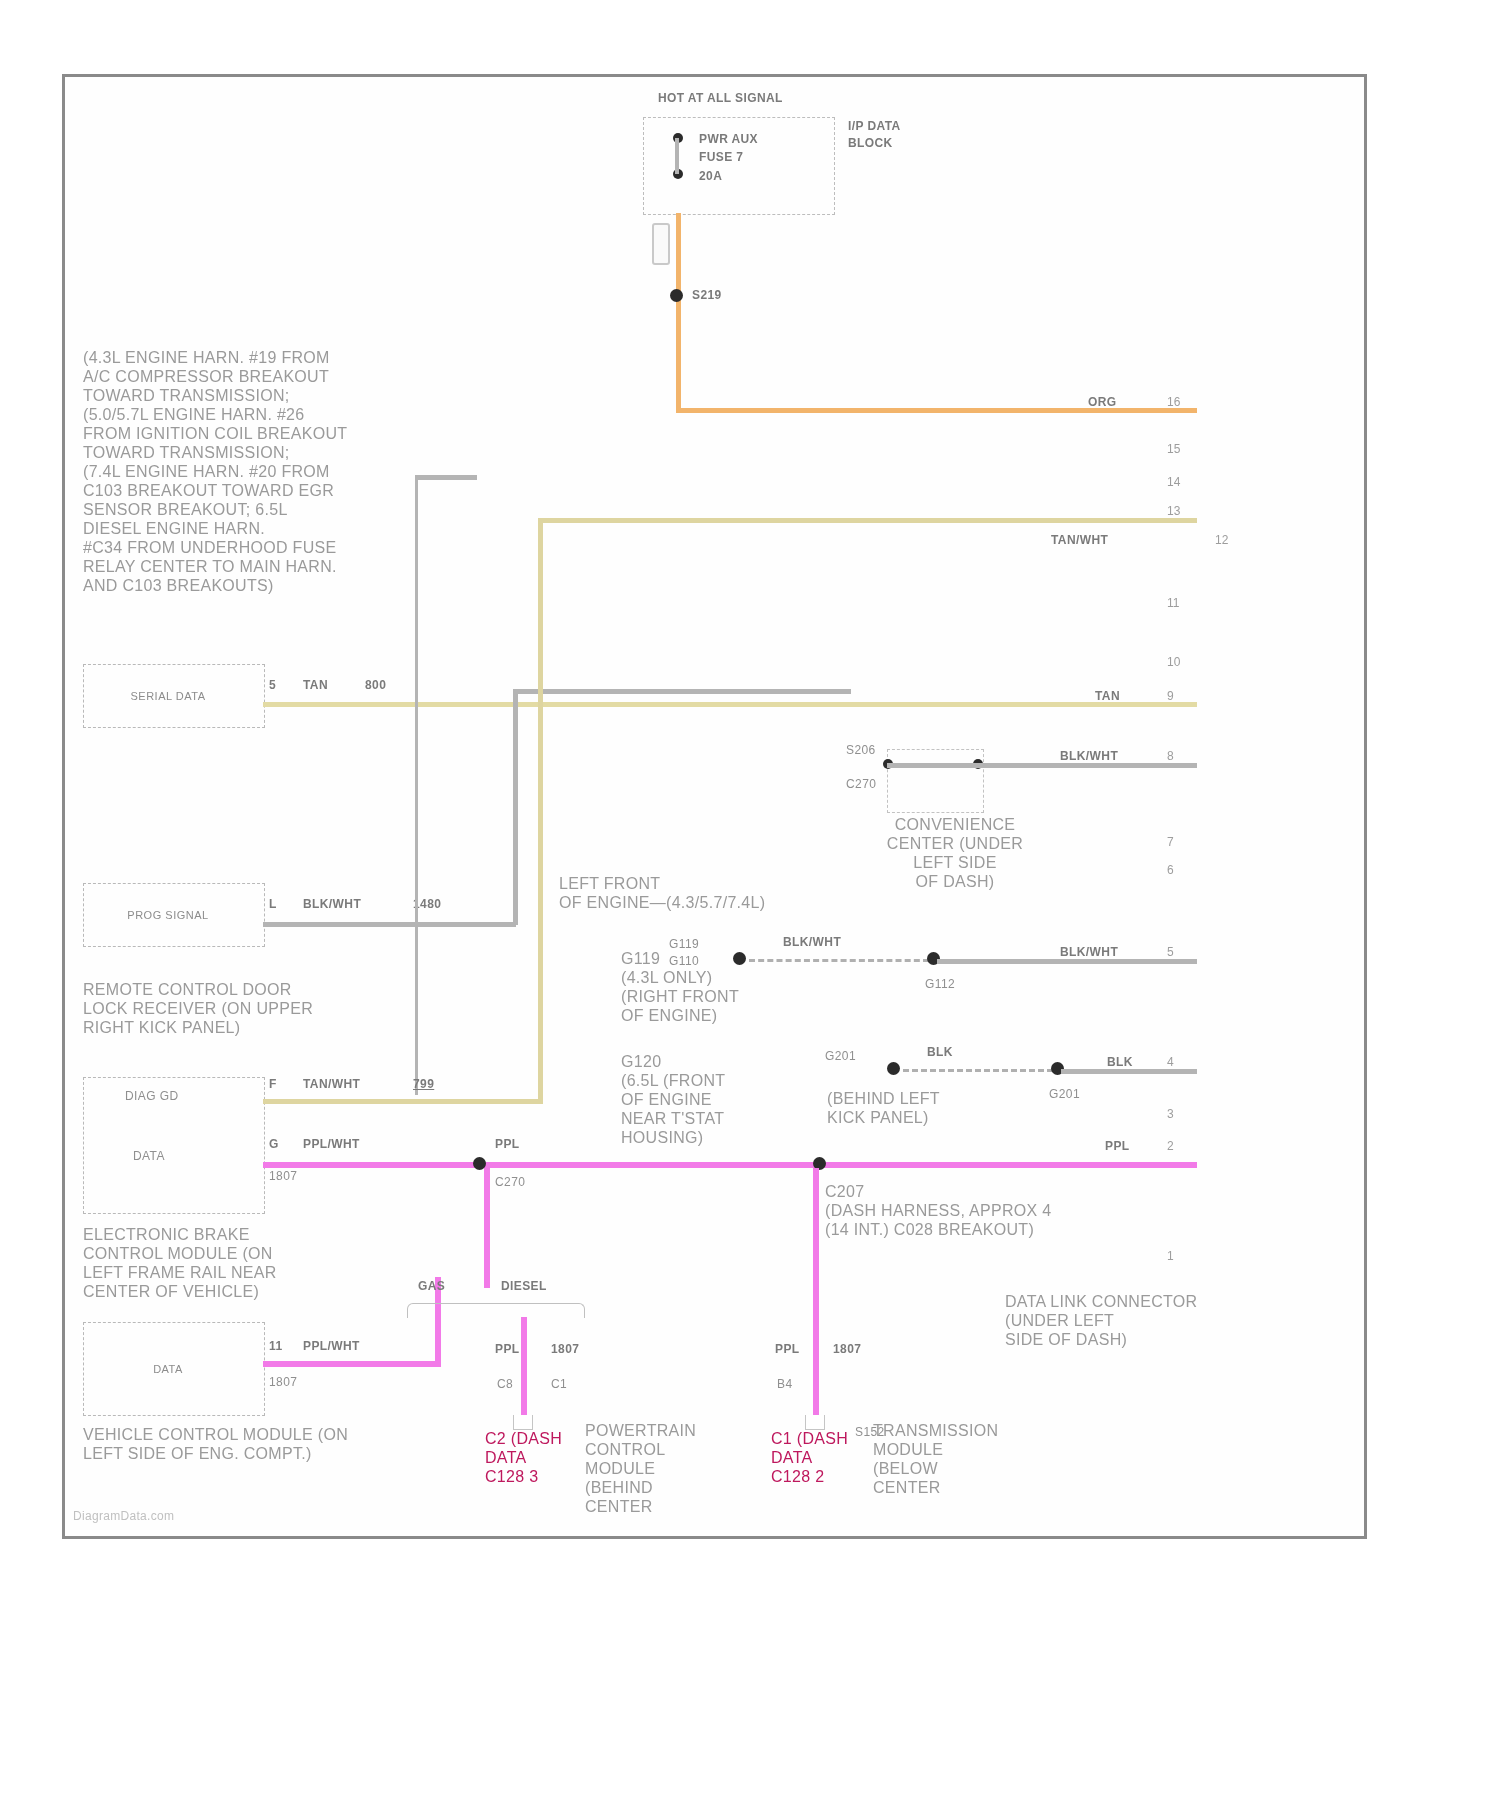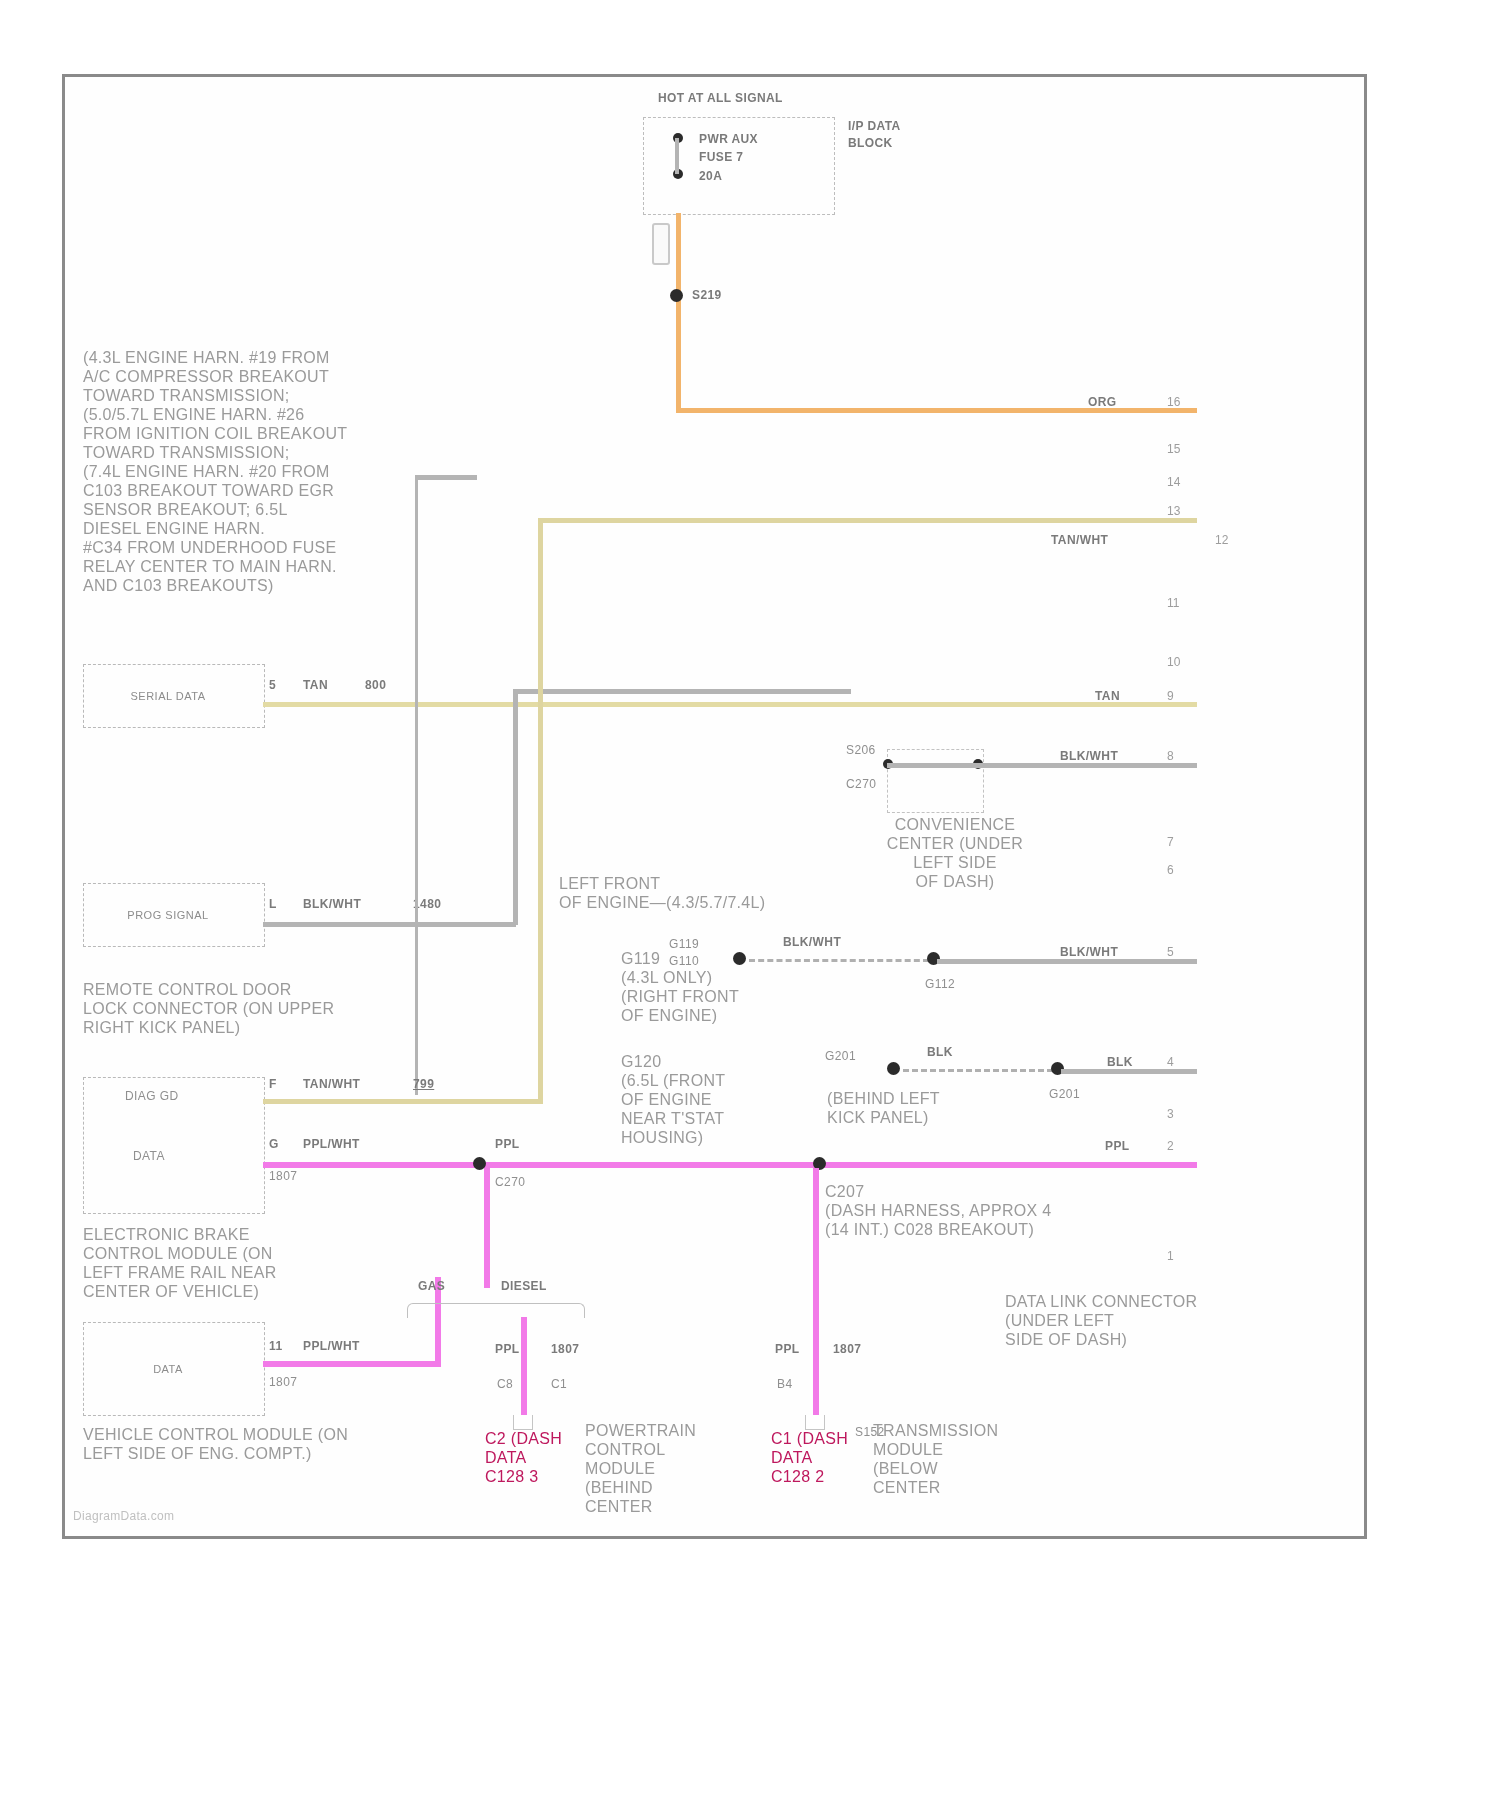--- a/index.html
+++ b/index.html
@@ -108,21 +108,21 @@
     <div class="lbl b" style="left:348px;top:820px;">1480</div>
 
     <div class="w h gry thin" style="left:198px;top:845px;width:253px;"></div>
     <div class="w v gry thinv" style="left:448px;top:612px;height:236px;"></div>
     <div class="w h gry thin" style="left:448px;top:612px;width:338px;"></div>
 
     <div class="w v gry thin" style="left:350px;top:398px;height:620px;width:3px;"></div>
     <div class="w h gry thin" style="left:350px;top:398px;width:62px;"></div>
 
     <div class="txt" style="left:18px;top:903px;width:300px;">REMOTE CONTROL DOOR
-LOCK CONNECTOR (ON UPPER
+LOCK RECEIVER (ON UPPER
 RIGHT KICK PANEL)</div>
 
     <div class="dbox" style="left:18px;top:1000px;width:180px;height:135px;"></div>
     <div class="lbl" style="left:60px;top:1012px;">DIAG GD</div>
     <div class="lbl" style="left:68px;top:1072px;">DATA</div>
 
     <div class="lbl b" style="left:204px;top:1000px;">F</div>
     <div class="lbl b" style="left:238px;top:1000px;">TAN/WHT</div>
     <div class="lbl b" style="left:348px;top:1000px;text-decoration:underline;">799</div>
 

